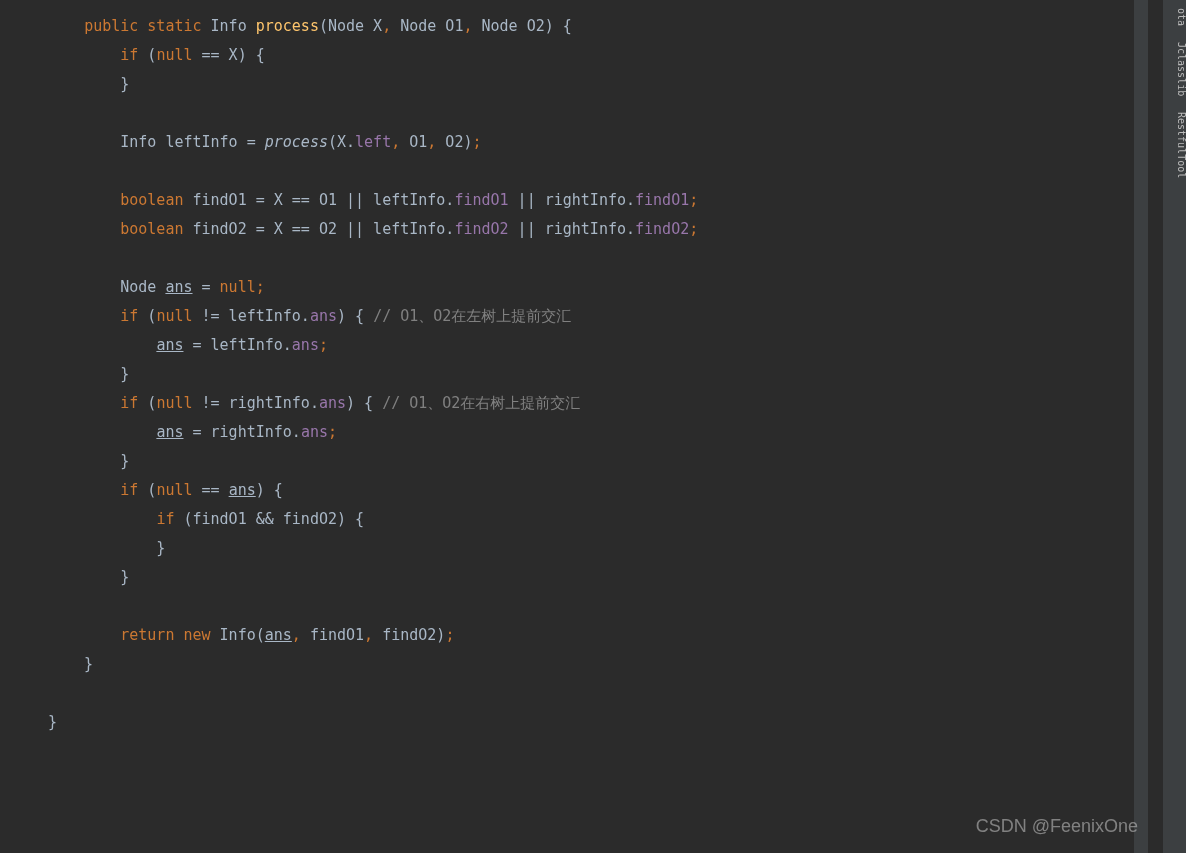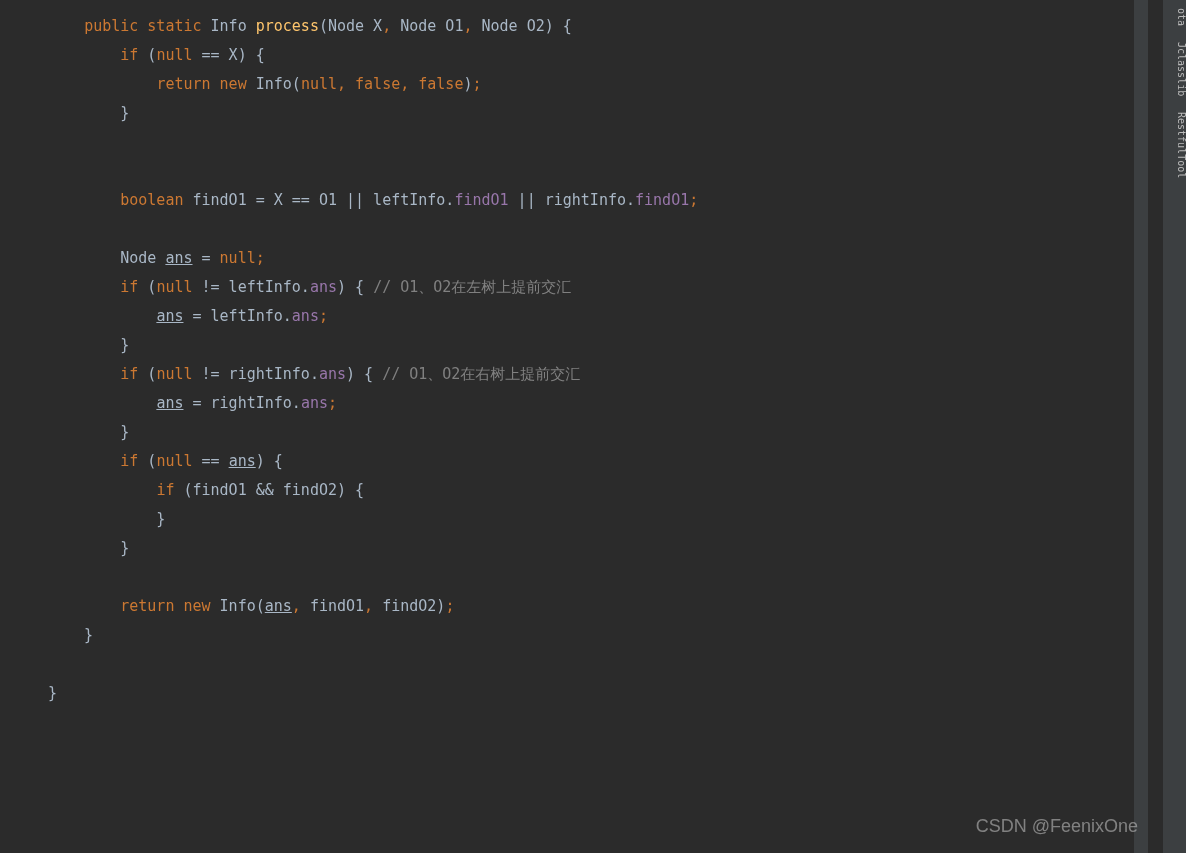--- a/index.html
+++ b/index.html
@@ -99,25 +99,26 @@
   <div class="fold-marker" style="top:428px;">▸</div>
   <div class="fold-marker" style="top:457px;">▸</div>
   <div class="fold-marker" style="top:486px;">▸</div>
   <div class="fold-marker" style="top:603px;">▸</div>
   <div class="fold-marker" style="top:632px;">▸</div>
 </div>
 
 <div class="editor-area" id="code-container">
     <div class="code-line"><span>    </span><span class="kw">public</span><span> </span><span class="kw">static</span><span class="type"> Info </span><span class="method-decl">process</span><span class="type">(Node X</span><span class="kw">,</span><span class="type"> Node O1</span><span class="kw">,</span><span class="type"> Node O2) {</span></div>
     <div class="code-line"><span>        </span><span class="kw">if</span><span> (</span><span class="kw">null</span><span> == X) {</span></div>
-    <div class="code-line"><span>            </span><span class="kw">return new</span><span> Info(</span><span class="kw">null</span><span class="kw">, </span><span class="kw">false</span><span class="kw">, </span><span class="kw">false</span><span>)</span><span class="kw">;</span></div>
     <div class="code-line"><span>        }</span></div>
     <div class="code-line"><span></span></div>
+    <div class="code-line"><span>        Info leftInfo = </span><span class="italic-call">process</span><span>(X.</span><span class="field">left</span><span class="kw">,</span><span> O1</span><span class="kw">,</span><span> O2)</span><span class="kw">;</span></div>
     <div class="code-line"><span></span></div>
     <div class="code-line"><span>        </span><span class="kw">boolean</span><span> findO1 = X == O1 || leftInfo.</span><span class="field">findO1</span><span> || rightInfo.</span><span class="field">findO1</span><span class="kw">;</span></div>
+    <div class="code-line"><span>        </span><span class="kw">boolean</span><span> findO2 = X == O2 || leftInfo.</span><span class="field">findO2</span><span> || rightInfo.</span><span class="field">findO2</span><span class="kw">;</span></div>
     <div class="code-line"><span></span></div>
     <div class="code-line"><span>        Node </span><span class="underline">ans</span><span> = </span><span class="kw">null</span><span class="kw">;</span></div>
     <div class="code-line"><span>        </span><span class="kw">if</span><span> (</span><span class="kw">null</span><span> != leftInfo.</span><span class="field">ans</span><span>) { </span><span class="comment">// O1、O2在左树上提前交汇</span></div>
     <div class="code-line"><span>            </span><span class="underline">ans</span><span> = leftInfo.</span><span class="field">ans</span><span class="kw">;</span></div>
     <div class="code-line"><span>        }</span></div>
     <div class="code-line"><span>        </span><span class="kw">if</span><span> (</span><span class="kw">null</span><span> != rightInfo.</span><span class="field">ans</span><span>) { </span><span class="comment">// O1、O2在右树上提前交汇</span></div>
     <div class="code-line"><span>            </span><span class="underline">ans</span><span> = rightInfo.</span><span class="field">ans</span><span class="kw">;</span></div>
     <div class="code-line"><span>        }</span></div>
     <div class="code-line"><span>        </span><span class="kw">if</span><span> (</span><span class="kw">null</span><span> == </span><span class="underline">ans</span><span>) {</span></div>
     <div class="code-line"><span>            </span><span class="kw">if</span><span> (findO1 &amp;&amp; findO2) {</span></div>

